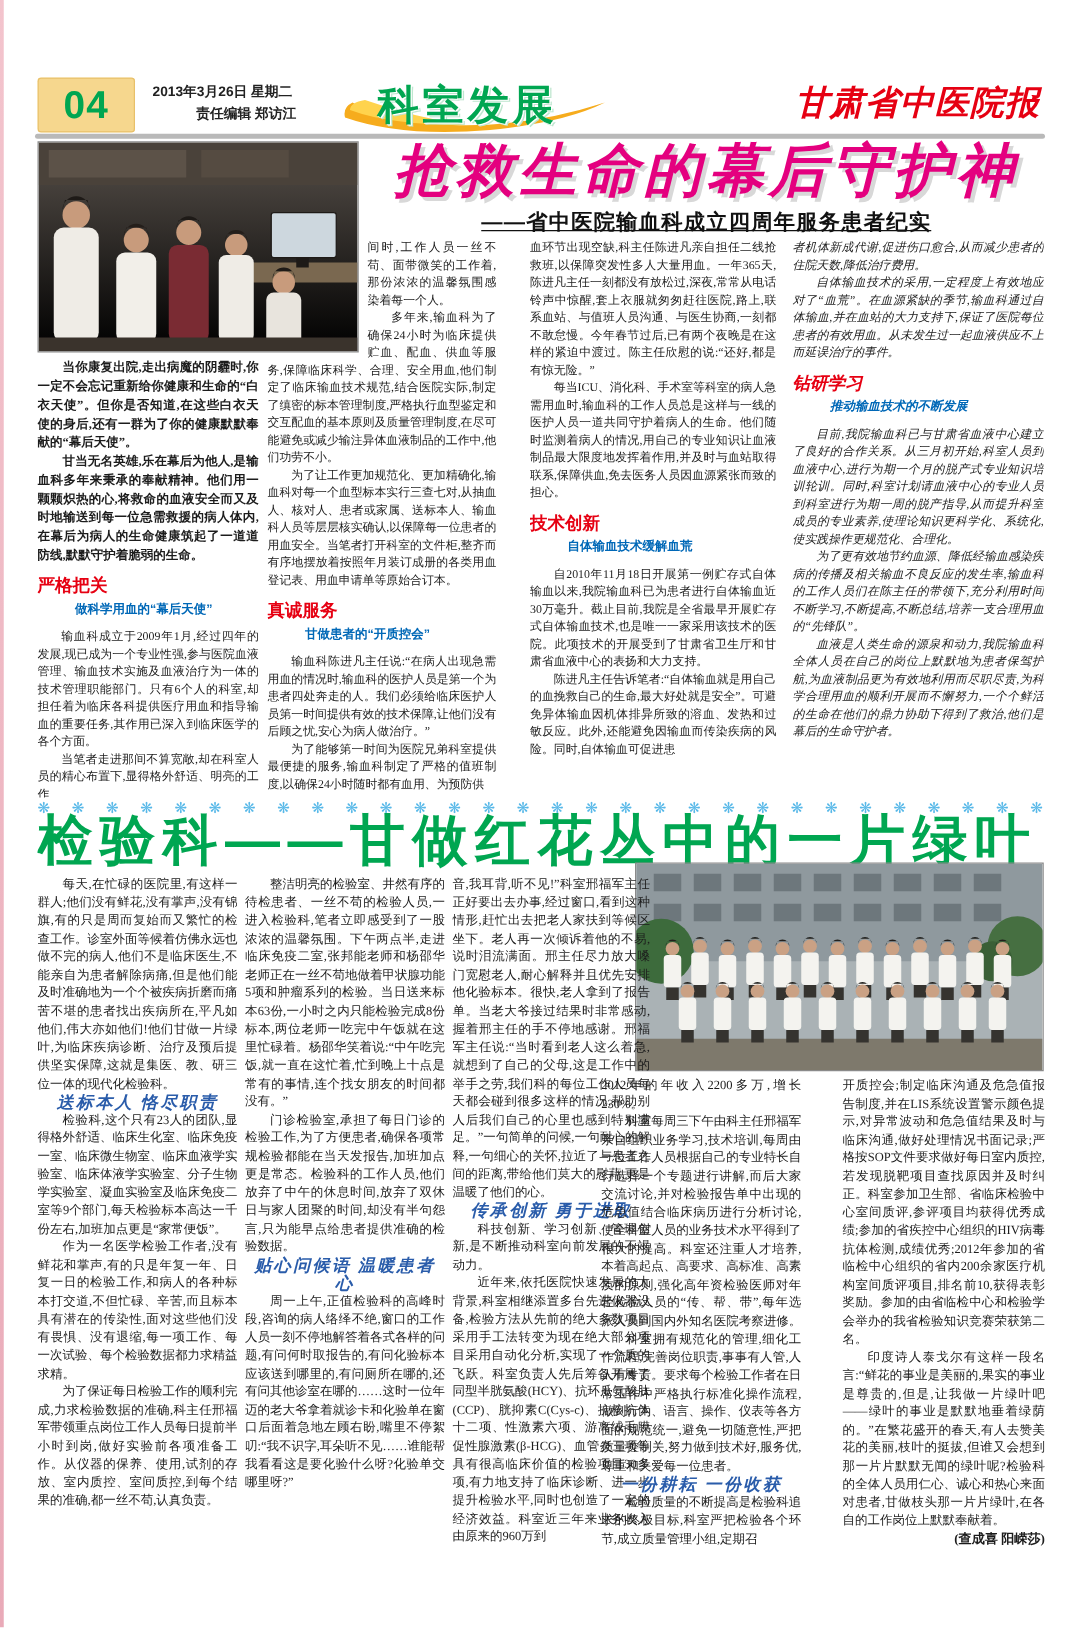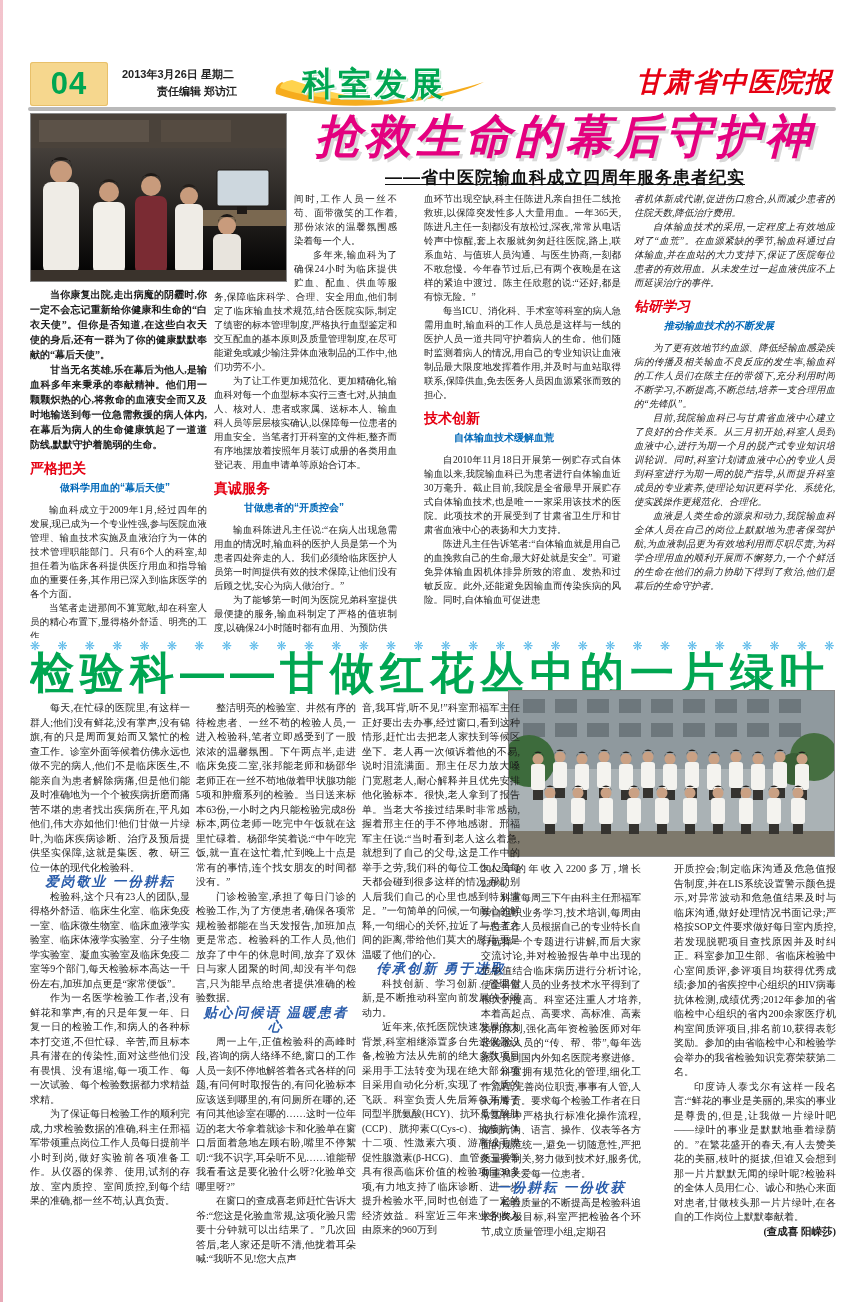--- a/index.html
+++ b/index.html
@@ -185,22 +185,22 @@
     <p>陈进凡主任告诉笔者:“自体输血就是用自己的血挽救自己的生命,最大好处就是安全”。可避免异体输血因机体排异所致的溶血、发热和过敏反应。此外,还能避免因输血而传染疾病的风险。同时,自体输血可促进患</p>
   </div>
 
   <div class="a1col" id="a1c4">
     <p style="text-indent:0;">者机体新成代谢,促进伤口愈合,从而减少患者的住院天数,降低治疗费用。</p>
     <p>自体输血技术的采用,一定程度上有效地应对了“血荒”。在血源紧缺的季节,输血科通过自体输血,并在血站的大力支持下,保证了医院每位患者的有效用血。从未发生过一起血液供应不上而延误治疗的事件。</p>
     <div class="sec-h">
       <div class="h-red">钻研学习</div>
       <div class="h-blue">推动输血技术的不断发展</div>
     </div>
+    <p>目前,我院输血科已与甘肃省血液中心建立了良好的合作关系。从三月初开始,科室人员到血液中心,进行为期一个月的脱产式专业知识培训轮训。同时,科室计划请血液中心的专业人员到科室进行为期一周的脱产指导,从而提升科室成员的专业素养,使理论知识更科学化、系统化,使实践操作更规范化、合理化。</p>
     <p>为了更有效地节约血源、降低经输血感染疾病的传播及相关输血不良反应的发生率,输血科的工作人员们在陈主任的带领下,充分利用时间不断学习,不断提高,不断总结,培养一支合理用血的“先锋队”。</p>
-    <p>目前,我院输血科已与甘肃省血液中心建立了良好的合作关系。从三月初开始,科室人员到血液中心,进行为期一个月的脱产式专业知识培训轮训。同时,科室计划请血液中心的专业人员到科室进行为期一周的脱产指导,从而提升科室成员的专业素养,使理论知识更科学化、系统化,使实践操作更规范化、合理化。</p>
     <p>血液是人类生命的源泉和动力,我院输血科全体人员在自己的岗位上默默地为患者保驾护航,为血液制品更为有效地利用而尽职尽责,为科学合理用血的顺利开展而不懈努力,一个个鲜活的生命在他们的鼎力协助下得到了救治,他们是幕后的生命守护者。</p>
   </div>
 
   <div class="abs sep">❋ ❋ ❋ ❋ ❋ ❋ ❋ ❋ ❋ ❋ ❋ ❋ ❋ ❋ ❋ ❋ ❋ ❋ ❋ ❋ ❋ ❋ ❋ ❋ ❋ ❋ ❋ ❋ ❋ ❋ ❋ ❋ ❋ ❋ ❋ ❋ ❋ ❋ ❋ ❋ ❋ ❋</div>
 
   <div class="abs a2-headline">检验科——甘做红花丛中的一片绿叶</div>
 
   <div class="abs photo2">
     <svg width="325" height="165" viewBox="0 0 325 165">
       <rect width="325" height="165" fill="#aab2b5"></rect>
@@ -262,32 +262,31 @@
           <use href="#doc" x="202" y="96"></use>
           <use href="#doc" x="230" y="96"></use>
           <use href="#doc" x="258" y="96"></use>
           <use href="#doc" x="282" y="96"></use>
       </g>
     </svg>
   </div>
 
   <div class="a2col" id="a2c1">
     <p>每天,在忙碌的医院里,有这样一群人;他们没有鲜花,没有掌声,没有锦旗,有的只是周而复始而又繁忙的检查工作。诊室外面等候着仿佛永远也做不完的病人,他们不是临床医生,不能亲自为患者解除病痛,但是他们能及时准确地为一个个被疾病折磨而痛苦不堪的患者找出疾病所在,平凡如他们,伟大亦如他们!他们甘做一片绿叶,为临床疾病诊断、治疗及预后提供坚实保障,这就是集医、教、研三位一体的现代化检验科。</p>
-    <p class="h2-blue">爱岗敬业 一份耕耘</p>
+    <p class="h2-blue">送标本人 恪尽职责</p>
     <p>检验科,这个只有23人的团队,显得格外舒适、临床生化室、临床免疫一室、临床微生物室、临床血液学实验室、临床体液学实验室、分子生物学实验室、凝血实验室及临床免疫二室等9个部门,每天检验标本高达一千份左右,加班加点更是“家常便饭”。</p>
     <p>作为一名医学检验工作者,没有鲜花和掌声,有的只是年复一年、日复一日的检验工作,和病人的各种标本打交道,不但忙碌、辛苦,而且标本具有潜在的传染性,面对这些他们没有畏惧、没有退缩,每一项工作、每一次试验、每个检验数据都力求精益求精。</p>
     <p>为了保证每日检验工作的顺利完成,力求检验数据的准确,科主任邢福军带领重点岗位工作人员每日提前半小时到岗,做好实验前各项准备工作。从仪器的保养、使用,试剂的存放、室内质控、室间质控,到每个结果的准确,都一丝不苟,认真负责。</p>
   </div>
 
   <div class="a2col" id="a2c2">
     <p>整洁明亮的检验室、井然有序的待检患者、一丝不苟的检验人员,一进入检验科,笔者立即感受到了一股浓浓的温馨氛围。下午两点半,走进临床免疫二室,张邦能老师和杨邵华老师正在一丝不苟地做着甲状腺功能5项和肿瘤系列的检验。当日送来标本63份,一小时之内只能检验完成8份标本,两位老师一吃完中午饭就在这里忙碌着。杨邵华笑着说:“中午吃完饭,就一直在这忙着,忙到晚上十点是常有的事情,连个找女朋友的时间都没有。”</p>
     <p>门诊检验室,承担了每日门诊的检验工作,为了方便患者,确保各项常规检验都能在当天发报告,加班加点更是常态。检验科的工作人员,他们放弃了中午的休息时间,放弃了双休日与家人团聚的时间,却没有半句怨言,只为能早点给患者提供准确的检验数据。</p>
     <p class="h2-blue">贴心问候语 温暖患者心</p>
     <p>周一上午,正值检验科的高峰时段,咨询的病人络绎不绝,窗口的工作人员一刻不停地解答着各式各样的问题,有问何时取报告的,有问化验标本应该送到哪里的,有问厕所在哪的,还有问其他诊室在哪的……这时一位年迈的老大爷拿着就诊卡和化验单在窗口后面着急地左顾右盼,嘴里不停絮叨:“我不识字,耳朵听不见……谁能帮我看看这是要化验什么呀?化验单交哪里呀?”</p>
-    <p>在窗口的查成喜老师赶忙告诉大爷:“您这是化验血常规,这项化验只需要十分钟就可以出结果了。”几次回答后,老人家还是听不清,他拢着耳朵喊:“我听不见!您大点声</p>
   </div>
 
   <div class="a2col" id="a2c3">
     <p style="text-indent:0;">音,我耳背,听不见!”科室邢福军主任正好要出去办事,经过窗口,看到这种情形,赶忙出去把老人家扶到等候区坐下。老人再一次倾诉着他的不易,说时泪流满面。邢主任尽力放大嗓门宽慰老人,耐心解释并且优先安排他化验标本。很快,老人拿到了报告单。当老大爷接过结果时非常感动,握着邢主任的手不停地感谢。邢福军主任说:“当时看到老人这么着急,就想到了自己的父母,这是工作中的举手之劳,我们科的每位工作人员每天都会碰到很多这样的情况,帮助别人后我们自己的心里也感到特别满足。”一句简单的问候,一句耐心的解释,一句细心的关怀,拉近了与患者之间的距离,带给他们莫大的慰藉,更是温暖了他们的心。</p>
     <p class="h2-blue">传承创新 勇于进取</p>
     <p>科技创新、学习创新、管理创新,是不断推动科室向前发展的不竭动力。</p>
     <p>近年来,依托医院快速发展的大背景,科室相继添置多台先进仪器设备,检验方法从先前的绝大多数项目采用手工法转变为现在绝大部分项目采用自动化分析,实现了一个质的飞跃。科室负责人先后筹备开展了同型半胱氨酸(HCY)、抗环瓜氨酸肽(CCP)、胱抑素C(Cys-c)、抗核抗体十二项、性激素六项、游离绒毛膜促性腺激素(β-HCG)、血管炎三项等具有很高临床价值的检验项目30多项,有力地支持了临床诊断、进一步提升检验水平,同时也创造了一定的经济效益。科室近三年来业务收入由原来的960万到</p>
   </div>
 
   <div class="a2col" id="a2c4">

